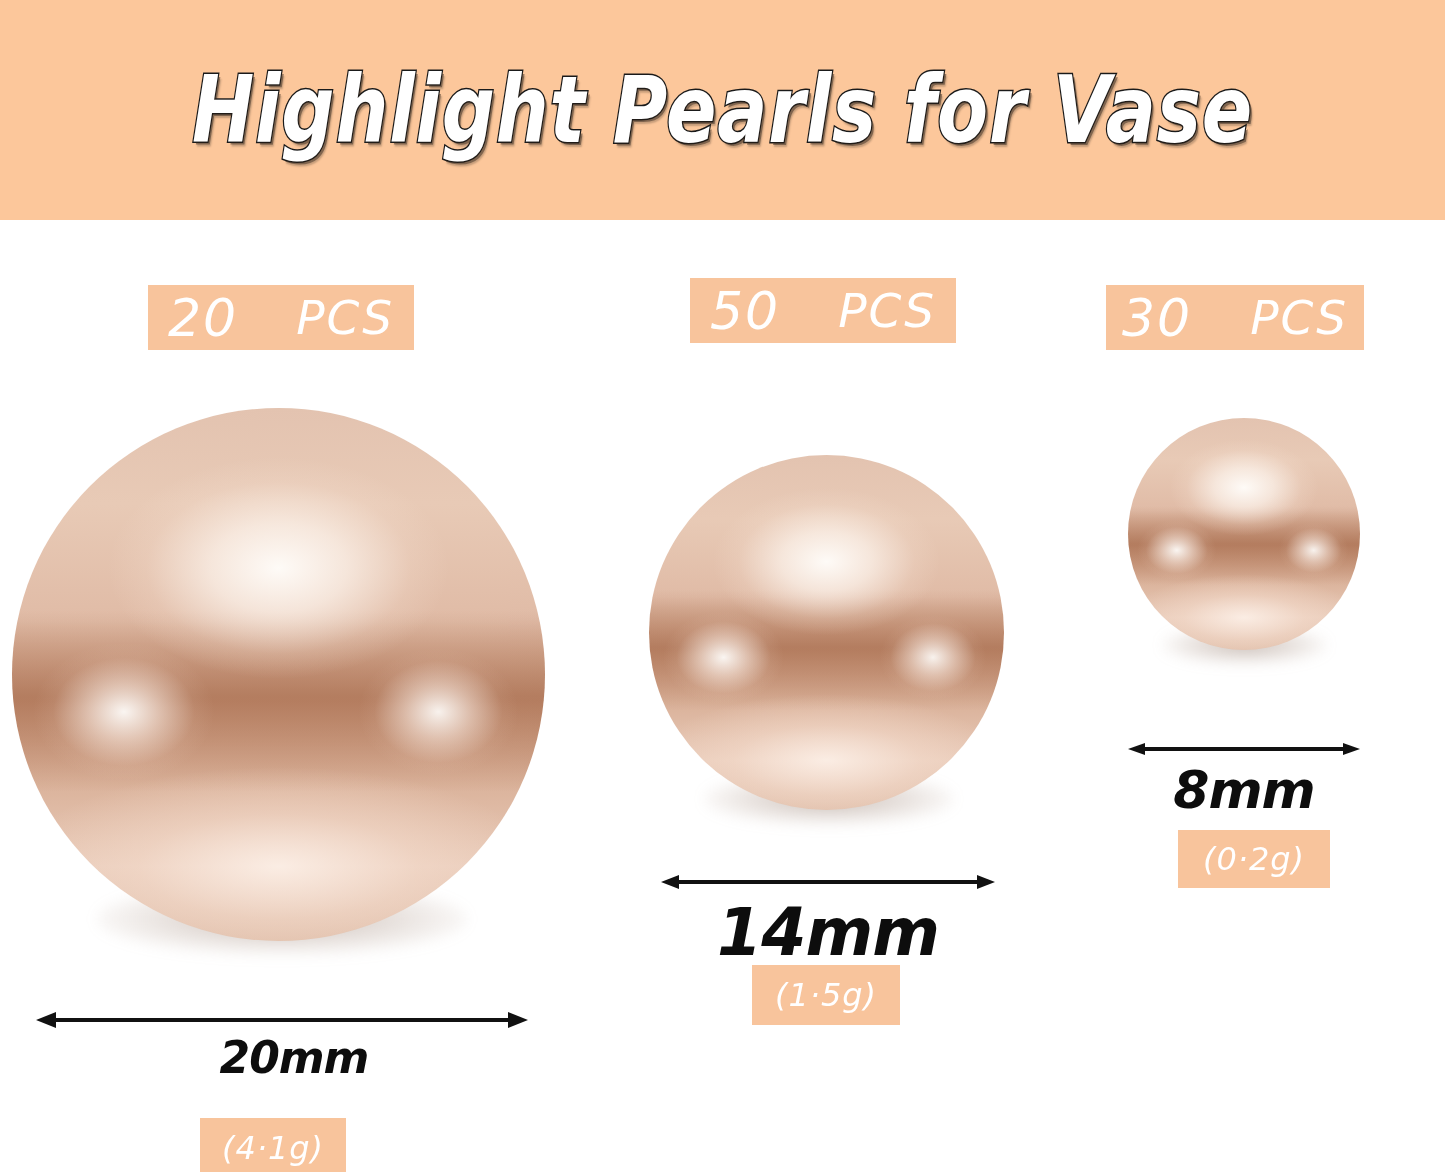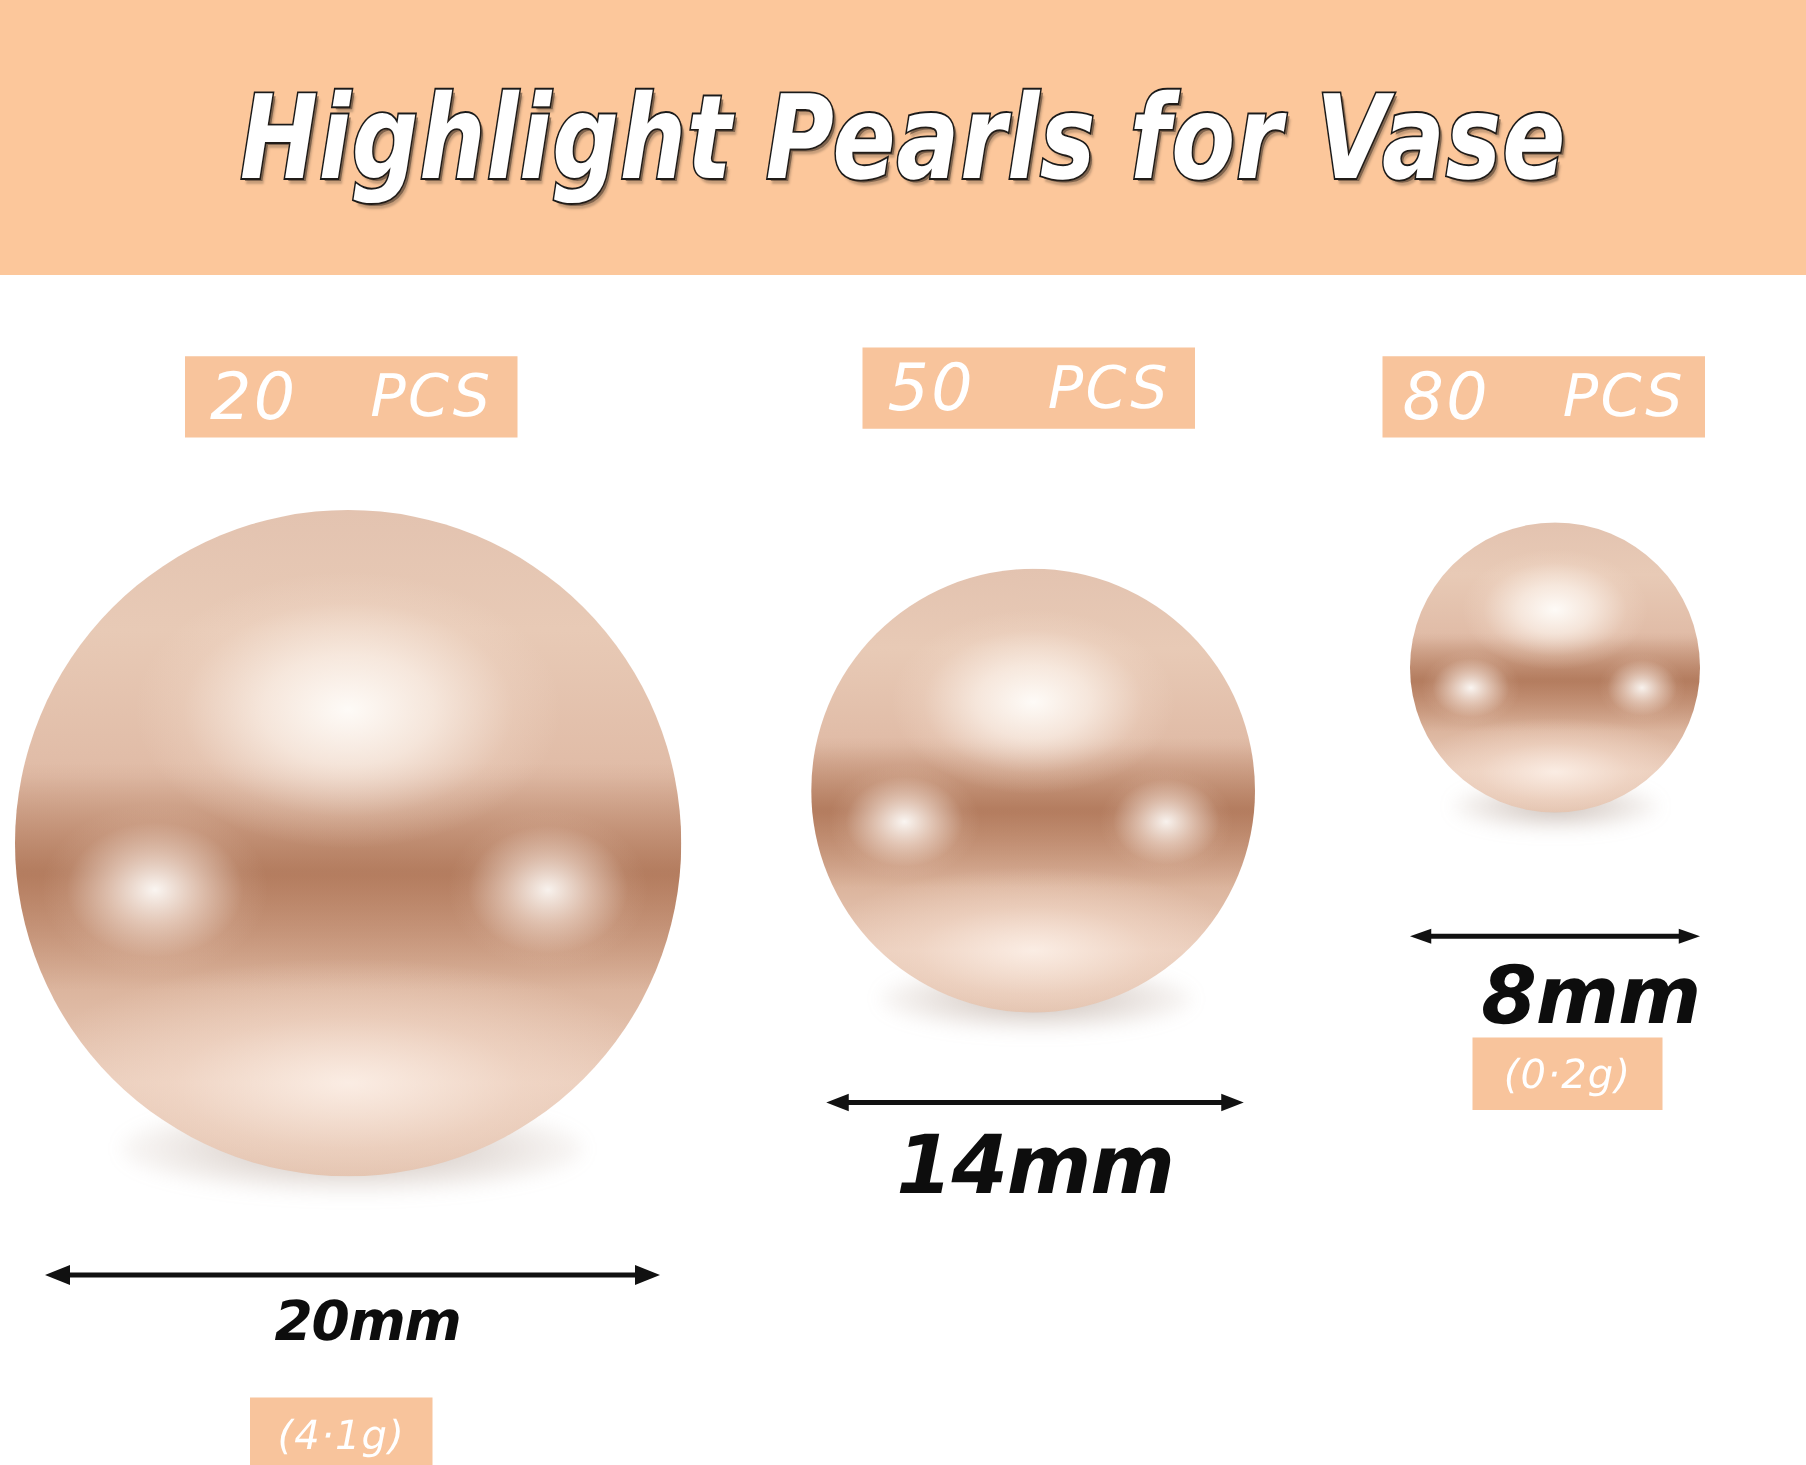--- a/index.html
+++ b/index.html
@@ -219,36 +219,37 @@
   <div class="dim-arrow" style="left:661px; top:871px; width:334px; height:22px;">
     <svg width="334" height="22" viewBox="0 0 334 22">
       <line x1="11" y1="11" x2="324" y2="11" stroke="#111111" stroke-width="4"></line>
       <polygon points="0,11 18,4 18,18" fill="#111111"></polygon>
       <polygon points="334,11 316,4 316,18" fill="#111111"></polygon>
     </svg>
   </div>
 
   <div class="mm-label" style="left:661px; top:895px; width:334px; font-size:65px;">14mm</div>
 
+  <div class="badge gram-badge" style="left:752px; top:965px; width:148px; height:60px;">(1·5g)</div>
 
   <div class="badge pcs-badge" style="left:1106px; top:285px; width:258px; height:65px;">
-    <span class="pcs-num">80</span>
+    <span class="pcs-num">30</span>
       <span>PCS</span>
   </div>
 
   <div class="pearl-wrap" style="left:1128px; top:418px; width:232px; height:232px;">
     <div class="pearl-shadow" style="left:34px; top:208px; width:165px; height:38px;"></div>
     <div class="pearl"></div>
   </div>
 
   <div class="dim-arrow" style="left:1128px; top:739px; width:232px; height:20px;">
     <svg width="232" height="20" viewBox="0 0 232 20">
       <line x1="10" y1="10" x2="224" y2="10" stroke="#111111" stroke-width="4"></line>
       <polygon points="0,10 17,4 17,16" fill="#111111"></polygon>
       <polygon points="232,10 215,4 215,16" fill="#111111"></polygon>
     </svg>
   </div>
 
-  <div class="mm-label" style="left:1128px; top:760px; width:232px; font-size:64px;text-align:right;">8mm</div>
+  <div class="mm-label" style="left:1128px; top:760px; width:232px; font-size:52px;">8mm</div>
 
   <div class="badge gram-badge" style="left:1178px; top:830px; width:152px; height:58px;">(0·2g)</div>
 
 </div>
 
 </body></html>

